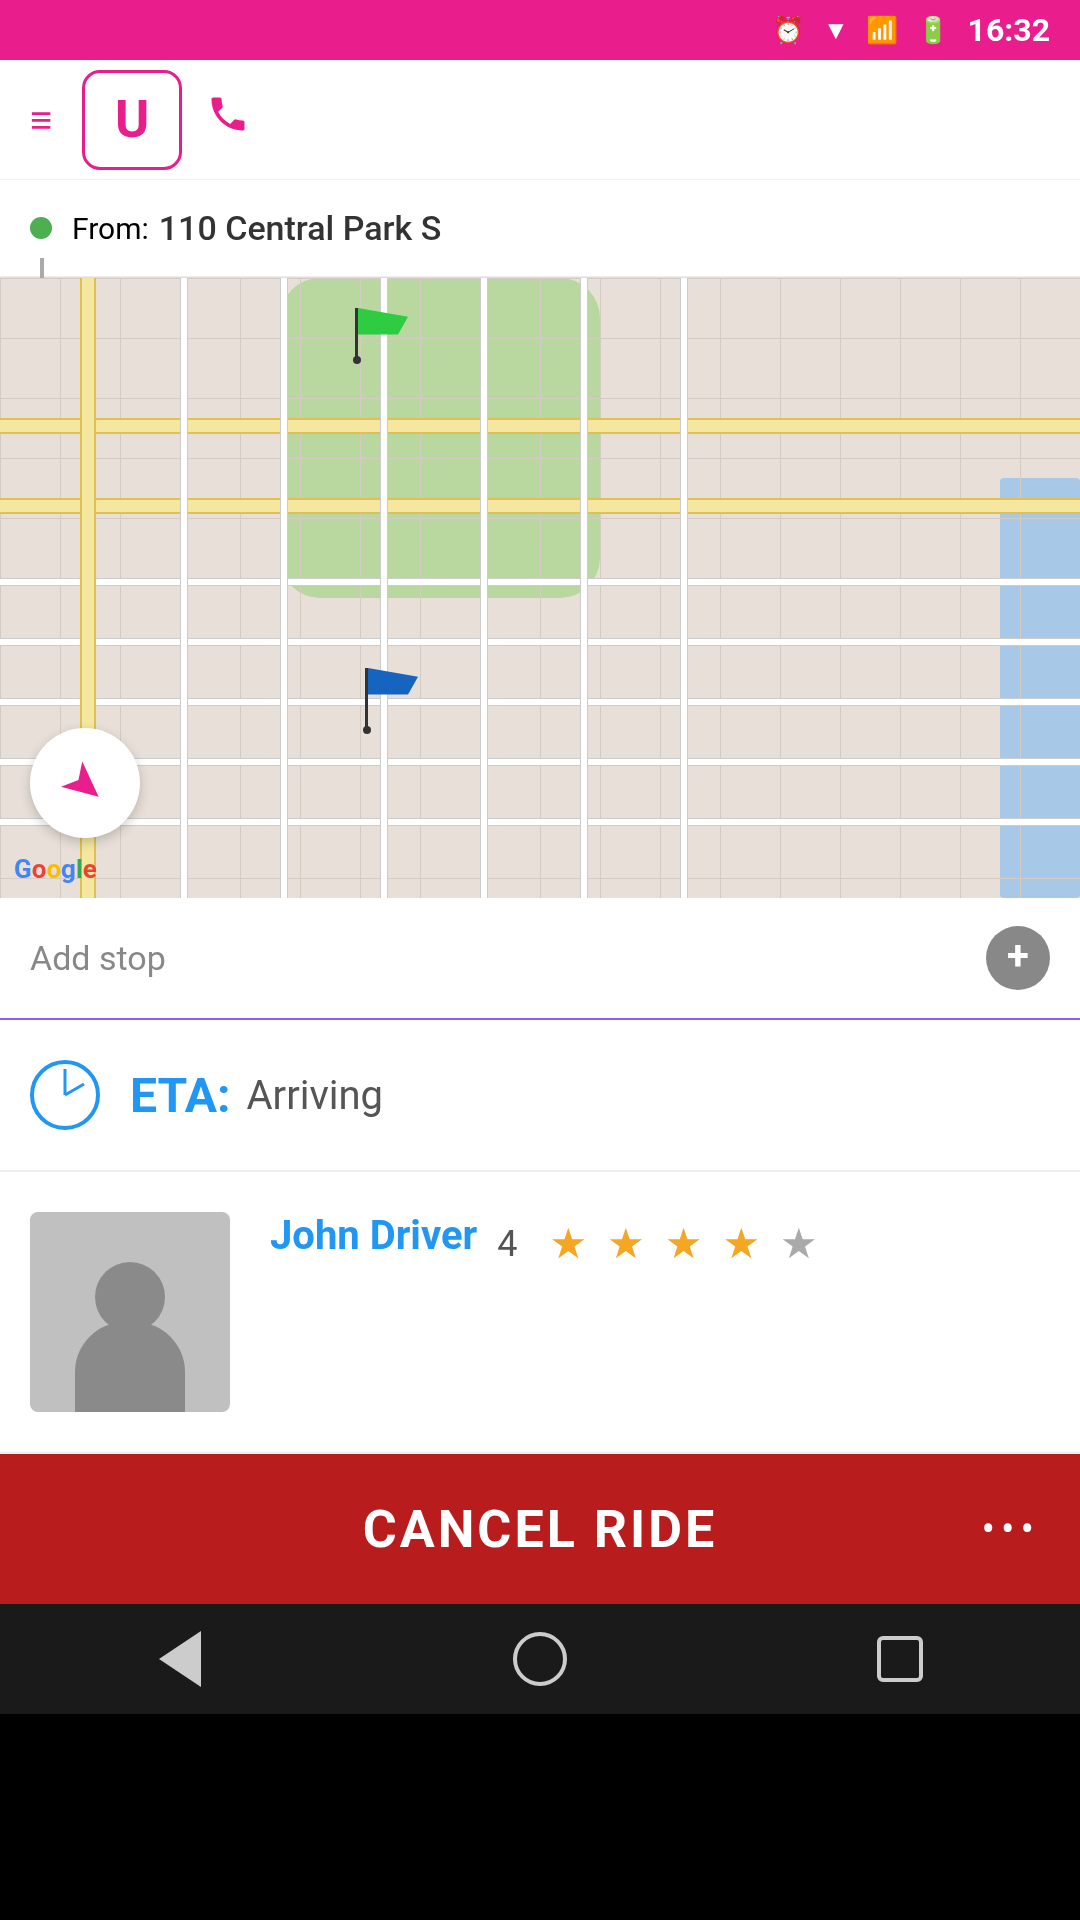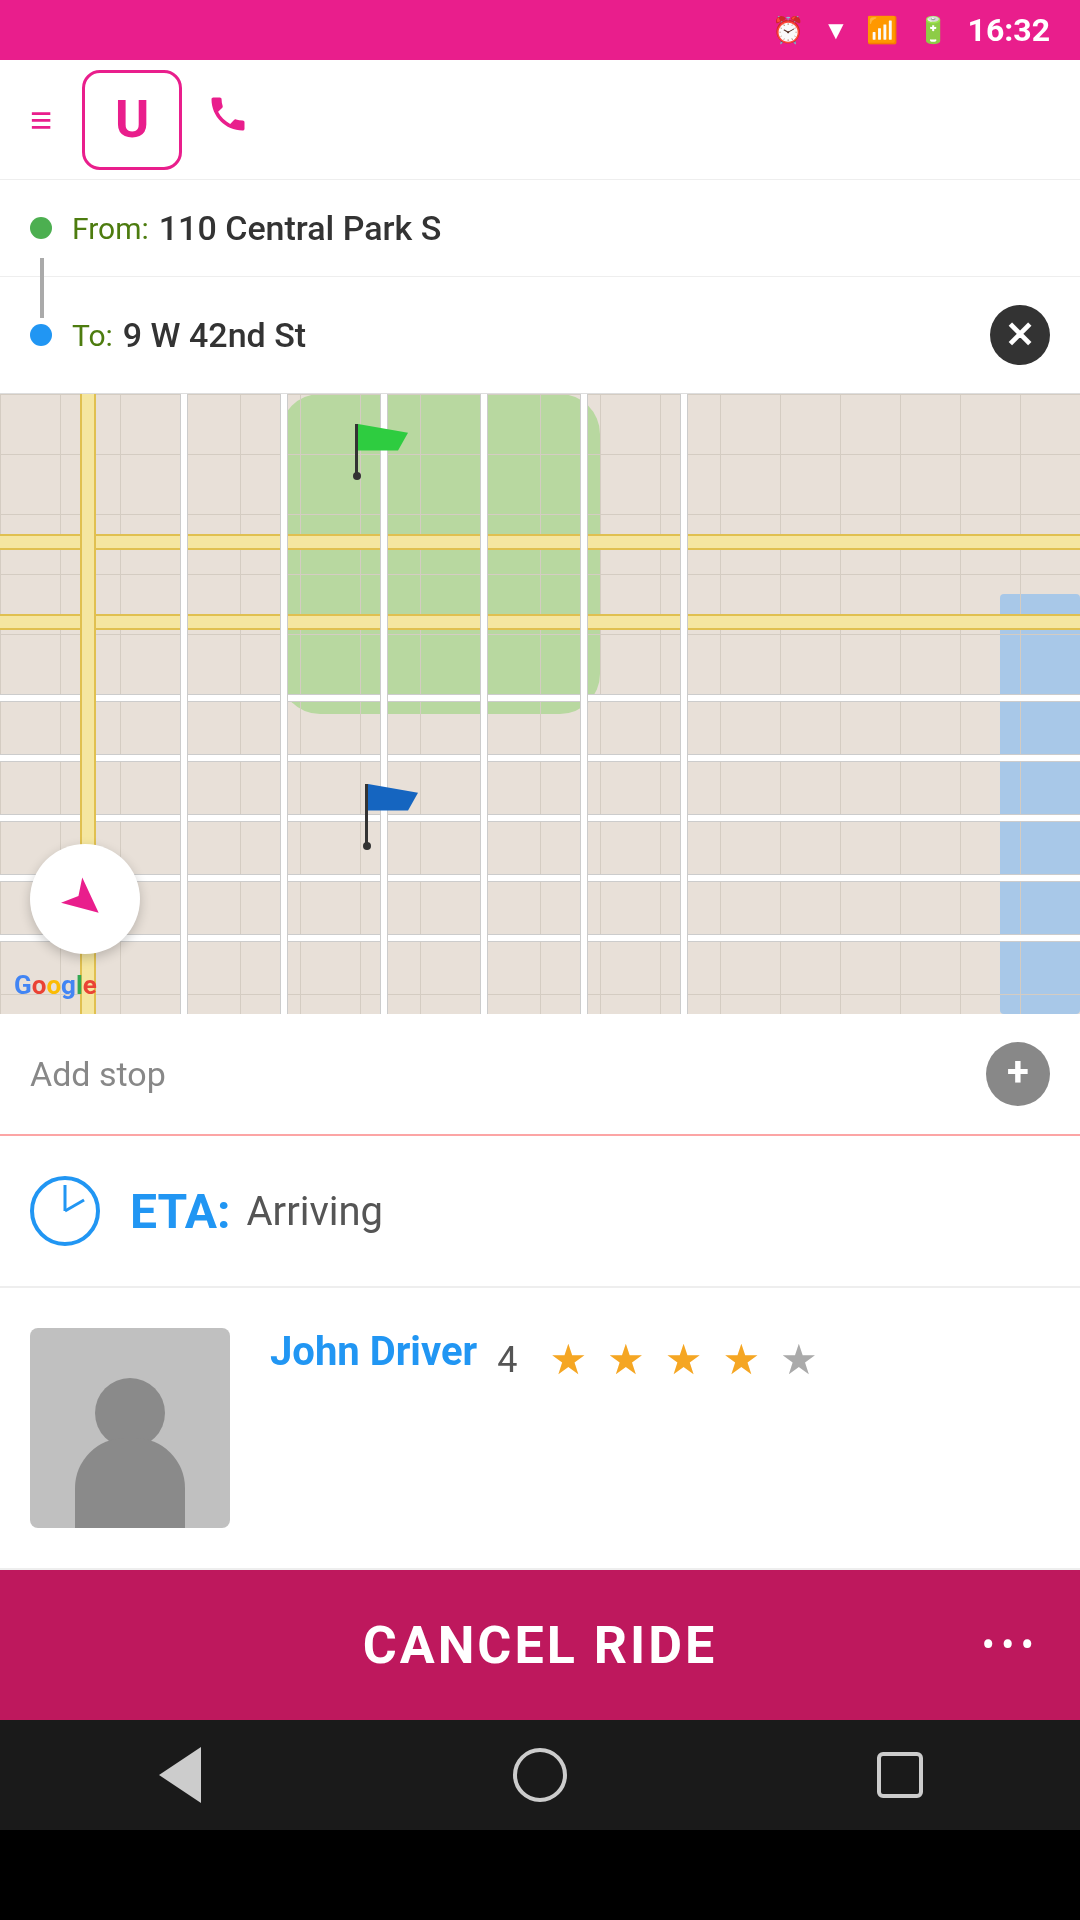--- a/index.html
+++ b/index.html
@@ -110,21 +110,21 @@
     .route-line {
       position: absolute;
       left: 40px;
       top: 78px;
       width: 4px;
       height: 60px;
       background: #aaa;
     }
     .route-label {
       font-size: 30px;
-      color: #4d7c0f;
+      color: #000000;
       margin-right: 10px;
     }
     .route-address {
       font-size: 34px;
       color: #333;
       font-weight: 500;
     }
     .clear-btn {
       width: 60px;
       height: 60px;
@@ -251,21 +251,21 @@
     .google-g2 { color: #4285f4; }
     .google-l { color: #34a853; }
     .google-e { color: #ea4335; }
 
     
     #add-stop-row {
       background: white;
       display: flex;
       align-items: center;
       padding: 28px 30px;
-      border-bottom: 2px solid #fca5a5;
+      border-bottom: 2px solid #8b5cf6;
     }
     #add-stop-label {
       font-size: 34px;
       color: #888;
       flex: 1;
     }
     #add-stop-btn {
       width: 64px;
       height: 64px;
       background: #888;
@@ -406,21 +406,21 @@
       color: #555;
       margin-bottom: 20px;
     }
     #driver-number {
       font-size: 30px;
       color: #888;
     }
 
     
     #cancel-btn {
-      background: #be185d;
+      background: #b91c1c;
       height: 150px;
       display: flex;
       align-items: center;
       justify-content: center;
       cursor: pointer;
       position: relative;
     }
     #cancel-label {
       font-size: 52px;
       font-weight: bold;
@@ -495,28 +495,20 @@
 </div>
 
 <div id="route-panel">
   <div style="position:relative;">
     <div class="route-row">
       <div class="route-dot-green"></div>
       <span class="route-label">From:</span>
       <span class="route-address">110 Central Park S</span>
     </div>
     <div class="route-line"></div>
-    <div class="route-row">
-      <div class="route-dot-blue"></div>
-      <span class="route-label">To:</span>
-      <span class="route-address">9 W 42nd St</span>
-      <div class="clear-btn">
-        <span class="clear-btn-x">✕</span>
-      </div>
-    </div>
   </div>
 </div>
 
 <div id="map-container">
   <div id="map-bg">
 
     <div class="park-area" style="left:280px;top:0;width:320px;height:320px;border-radius:40px;"></div>
 
     <div class="water-area" style="right:0;top:200px;width:80px;height:420px;"></div>
 

